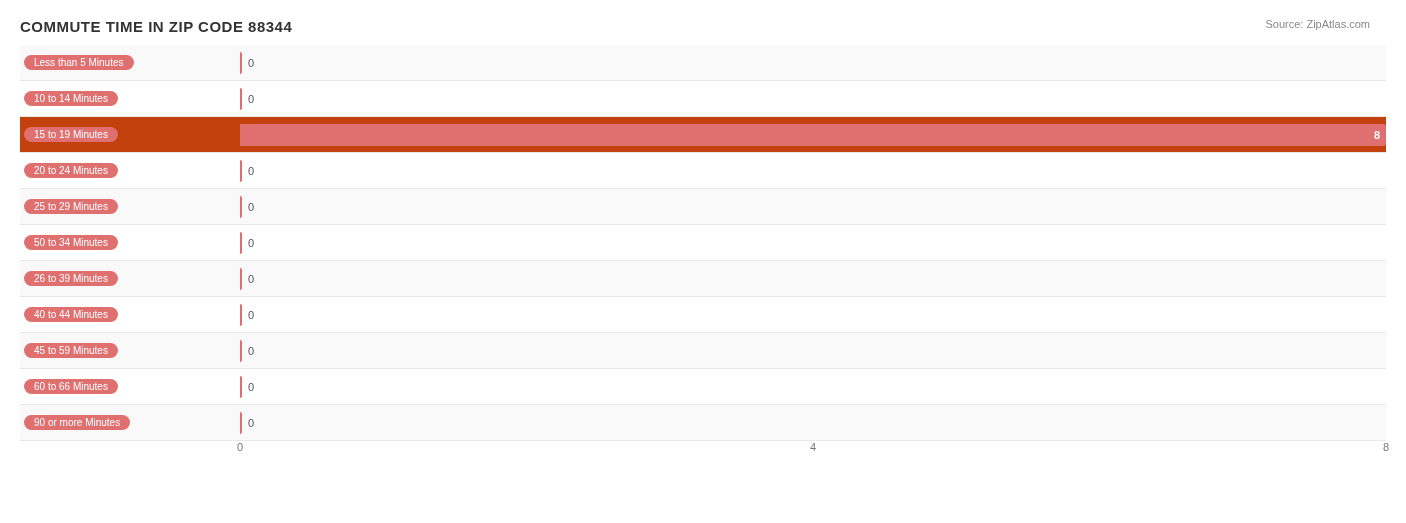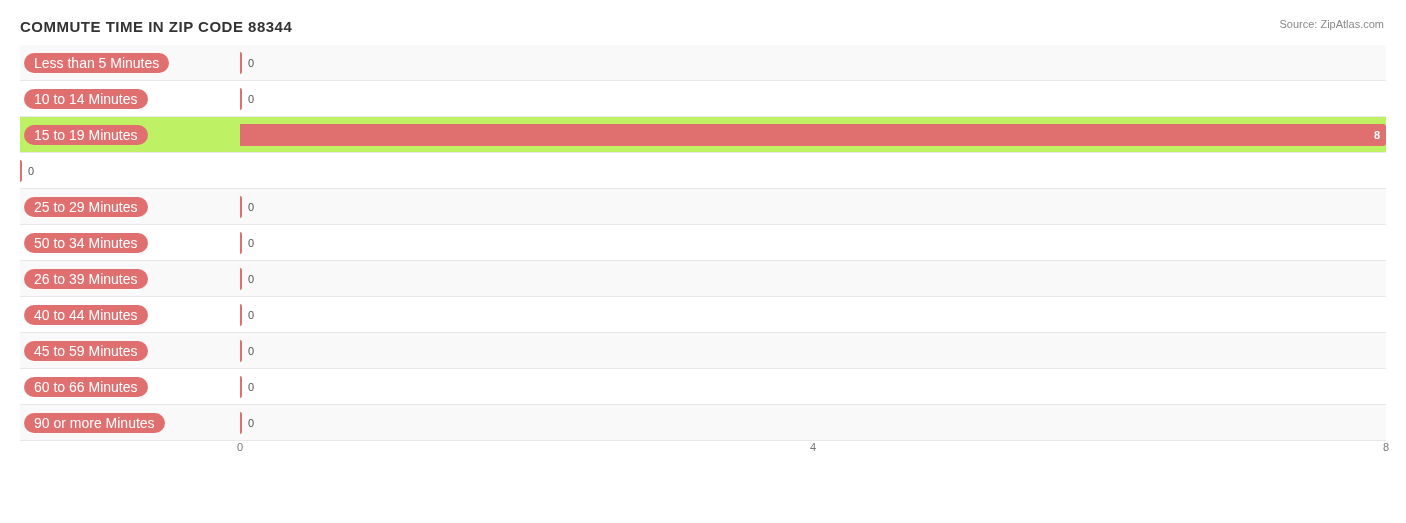--- a/index.html
+++ b/index.html
@@ -19,60 +19,60 @@
       color: #333;
       letter-spacing: 0.5px;
       margin-bottom: 7px;
     }
     .chart-source {
       font-size: 11px;
       color: #888;
       text-align: right;
       position: absolute;
       top: 18px;
-      right: 22px;
+      right: 36px;
     }
     .bars-area {
       margin-top: 10px;
       position: relative;
     }
     .bar-row {
       display: flex;
       align-items: center;
       height: 36px;
       border-bottom: 1px solid #e8e8e8;
       position: relative;
     }
     .bar-row:nth-child(odd) {
       background: #f9f9f9;
     }
     .bar-row:nth-child(even) {
       background: #fff;
     }
     
     .bar-row.highlighted {
-      background: #bef264;
+      background: #c2410c;
     }
     .bar-label {
       width: 220px;
       min-width: 220px;
       font-size: 11.5px;
       color: #333;
       padding-right: 6px;
       display: flex;
       align-items: center;
       height: 100%;
       padding-left: 4px;
     }
     .label-pill {
       background: #e07070;
       color: #fff;
       border-radius: 10px;
       padding: 2px 10px;
-      font-size: 14px;
+      font-size: 10px;
       white-space: nowrap;
     }
     .bar-track {
       flex: 1;
       height: 100%;
       position: relative;
       display: flex;
       align-items: center;
     }
     .bar-fill {
@@ -137,20 +137,23 @@
         <div class="bar-label">
           <span class="label-pill">15 to 19 Minutes</span>
         </div>
         <div class="bar-track">
           <div class="bar-fill" style="width: 100%; position: relative; display: flex; align-items: center; justify-content: flex-end;">
             <span class="bar-value" style="position: static; margin-right: 6px;">8</span>
           </div>
         </div>
       </div>
       <div class="bar-row">
+        <div class="bar-label">
+          <span class="label-pill">20 to 24 Minutes</span>
+        </div>
         <div class="bar-track">
           <div class="bar-fill" style="width: 2px;"></div>
           <span class="bar-value-outside">0</span>
         </div>
       </div>
       <div class="bar-row">
         <div class="bar-label">
           <span class="label-pill">25 to 29 Minutes</span>
         </div>
         <div class="bar-track">

